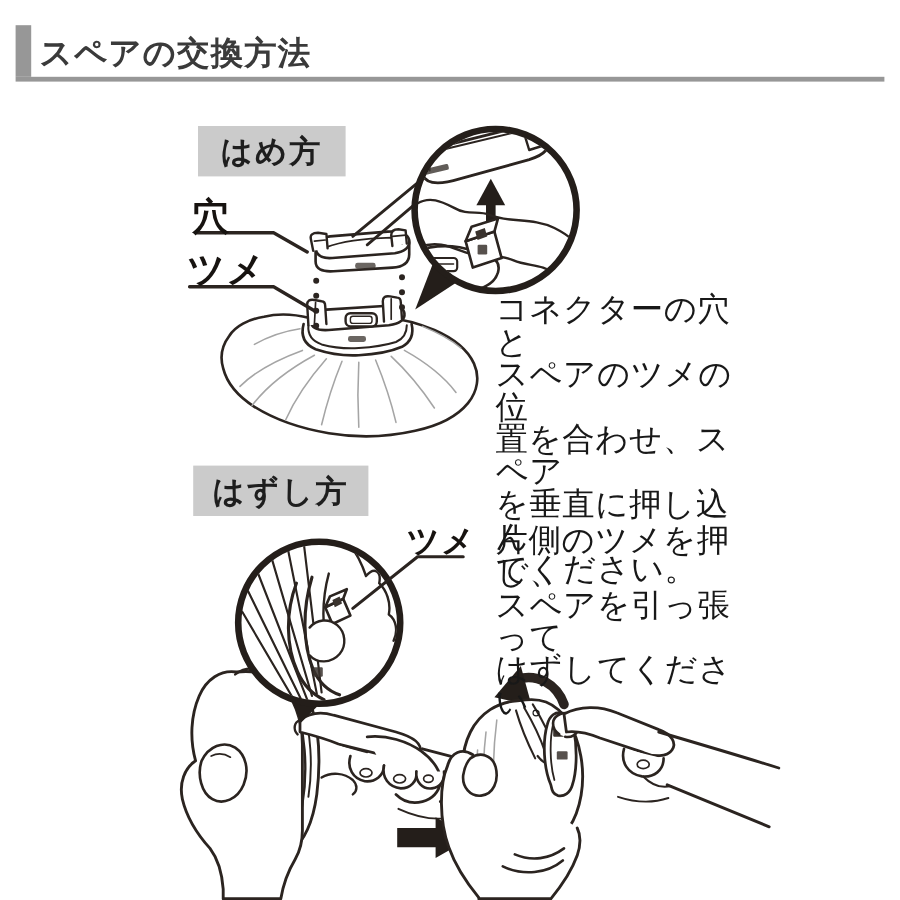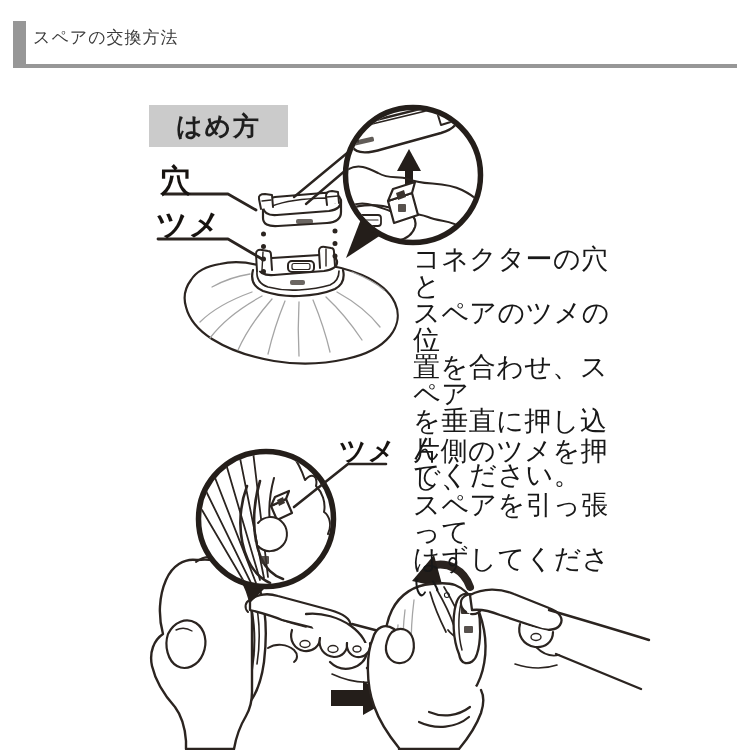--- a/index.html
+++ b/index.html
@@ -6,26 +6,26 @@
     --ink:#2b2420;
     --gray:#979797;
     --badge:#cbcbcb;
     --txt:#1f1f1f;
     --strand:#a5a5a5;
   }
   html,body{margin:0;padding:0;background:#fff;}
   .page{position:relative;width:750px;height:750px;background:#fff;overflow:hidden;
         font-family:"DejaVu Sans",sans-serif;color:var(--txt);}
   .abs{position:absolute;}
-  .title{left:33px;top:26px;font-size:17px;font-weight:400;color:#3a3a3a;letter-spacing:1px;}
+  .title{left:33px;top:26px;font-size:27px;font-weight:700;color:#3a3a3a;letter-spacing:1px;}
   .title-bar{left:13px;top:21px;width:13px;height:43px;background:var(--gray);}
   .title-rule{left:13px;top:64px;width:724px;height:4px;background:var(--gray);}
   .badge{background:var(--badge);color:#1e1e1e;font-weight:600;font-size:26px;
          display:flex;align-items:center;justify-content:center;letter-spacing:2px;}
-  .badge1{left:149px;top:105px;width:139px;height:42px;}
+  .badge1{left:165px;top:105px;width:123px;height:42px;}
   .badge2{left:161px;top:388px;width:146px;height:42px;}
   .lbl{font-weight:600;color:#171310;}
   .lbl-hole{left:160px;top:160px;font-size:31px;}
   .lbl-tab1{left:156px;top:204px;font-size:31px;letter-spacing:1px;}
   .lbl-tab2{left:339px;top:433px;font-size:27px;letter-spacing:1px;}
   .instr{font-size:27px;line-height:27px;font-weight:500;white-space:pre-line;
          color:#181818;letter-spacing:0.5px;}
   .instr1{left:413px;top:245px;width:215px;}
   .instr2{left:413px;top:437px;width:220px;}
   svg{position:absolute;left:0;top:0;}
@@ -246,18 +246,19 @@
 
   <div class="abs badge badge1">はめ方</div>
   <div class="abs lbl lbl-hole">穴</div>
   <div class="abs lbl lbl-tab1">ツメ</div>
   <div class="abs instr instr1">コネクターの穴と
 スペアのツメの位
 置を合わせ、スペア
 を垂直に押し込ん
 でください。</div>
 
+  <div class="abs badge badge2">はずし方</div>
   <div class="abs lbl lbl-tab2">ツメ</div>
   <div class="abs instr instr2">片側のツメを押し、
 スペアを引っ張って
 はずしてください。</div>
 
 </div>
 
 </body></html>

